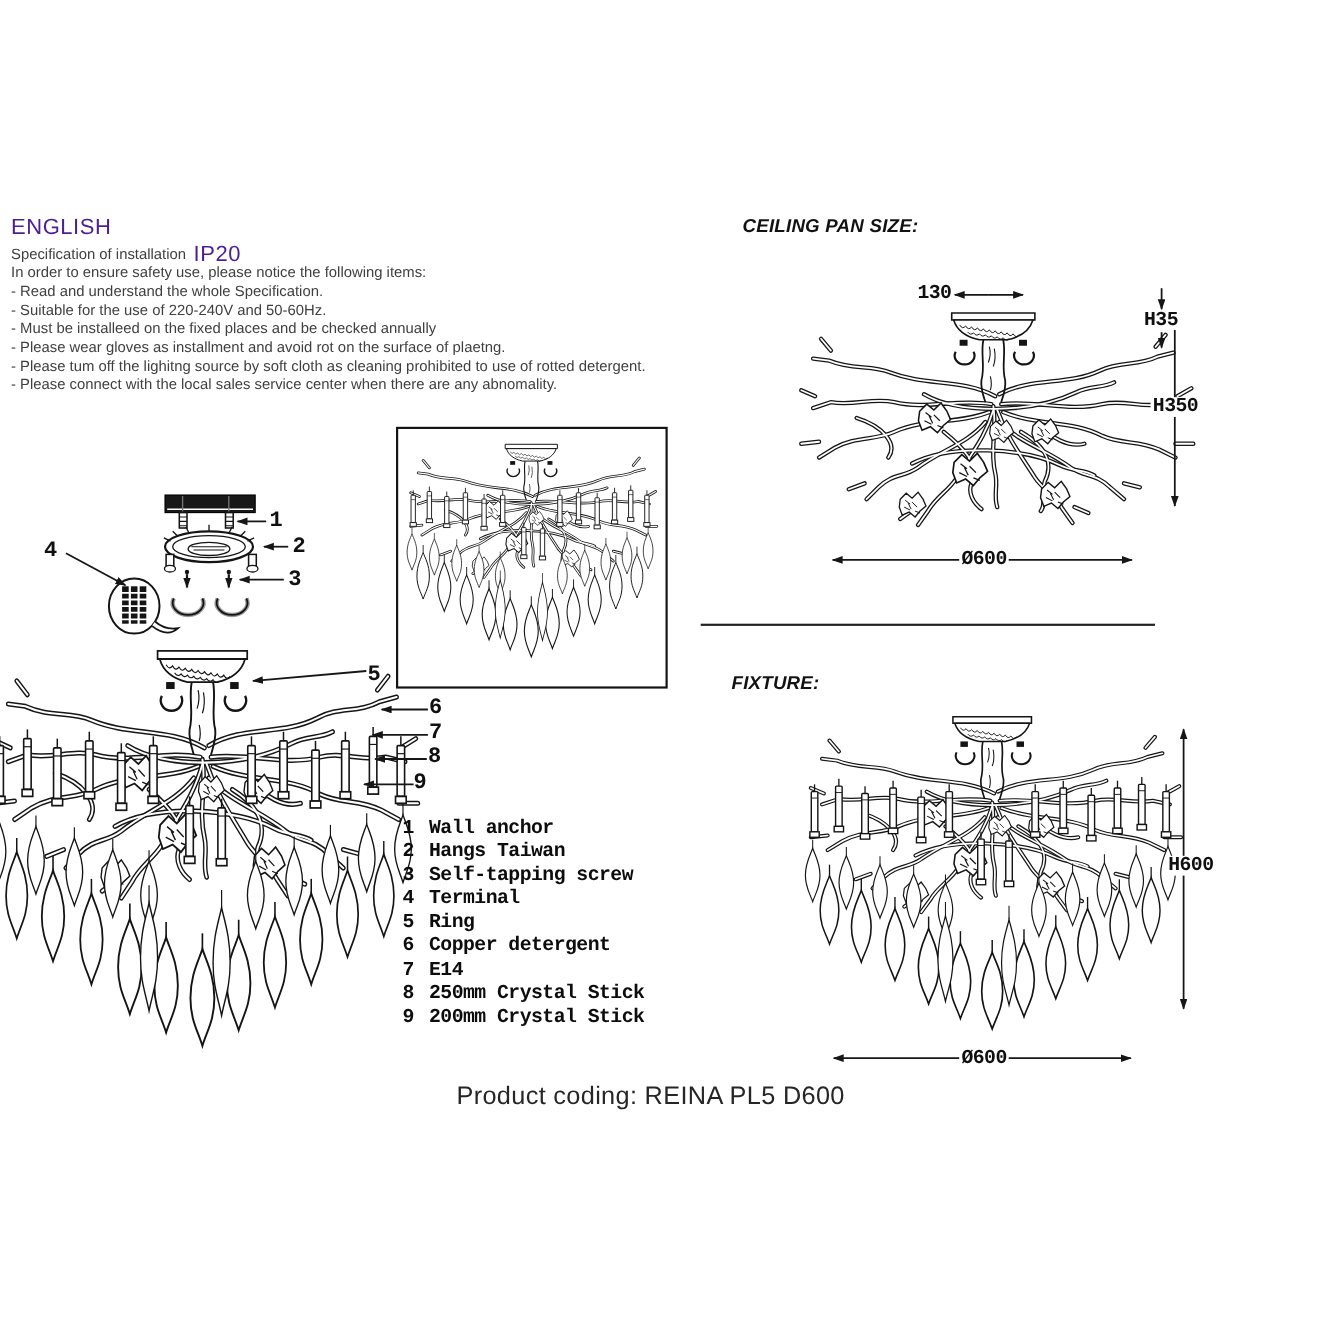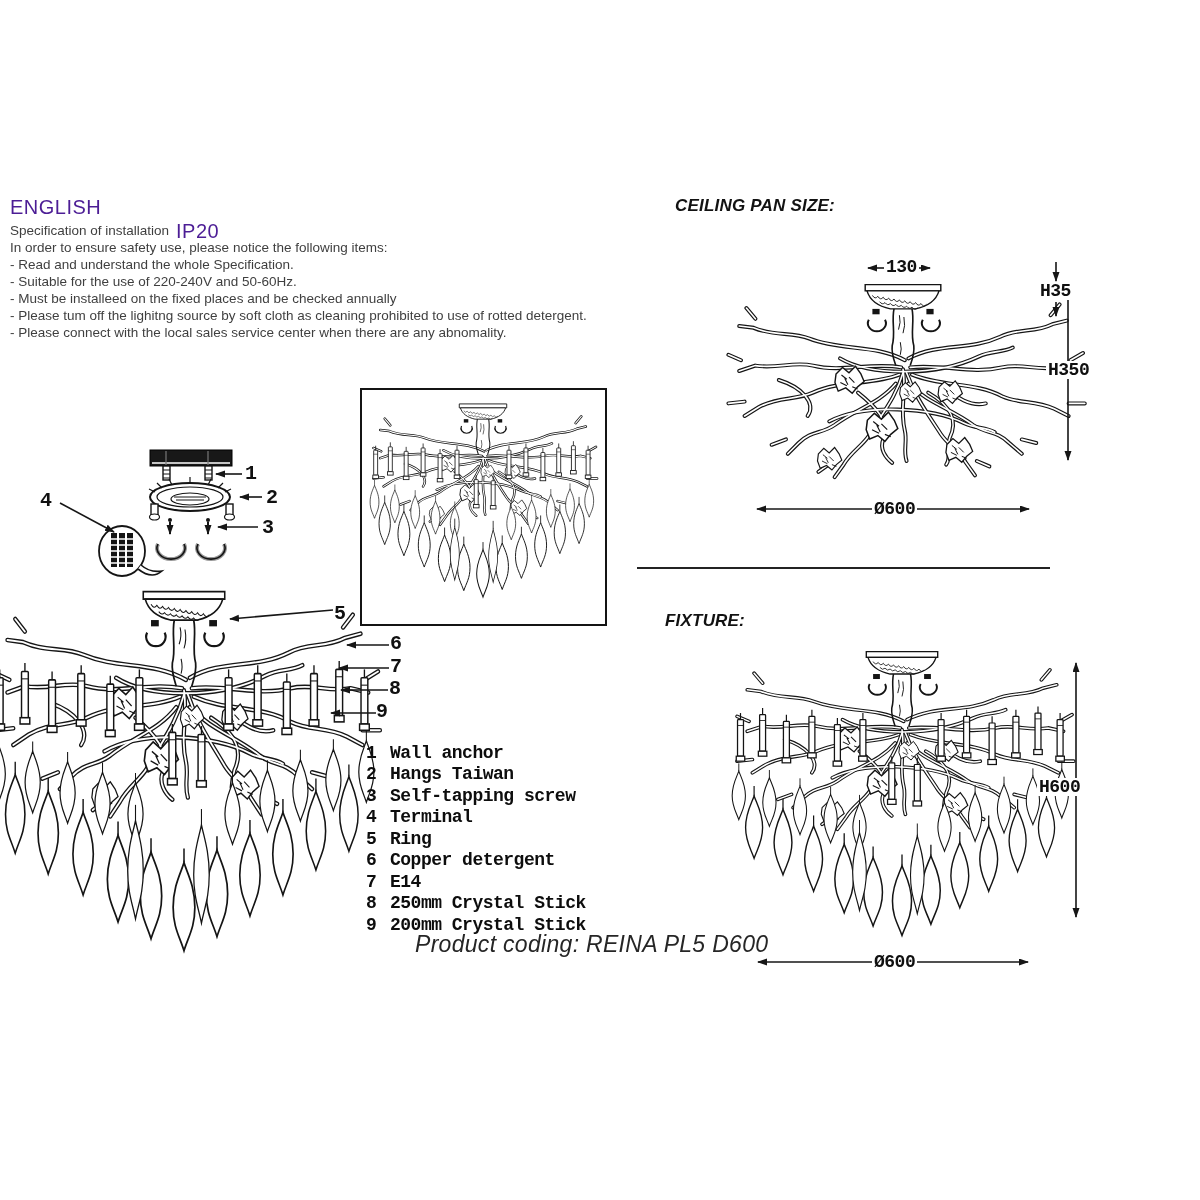--- a/index.html
+++ b/index.html
@@ -148,20 +148,21 @@
 
   <span class="abs lang" style="left:10px;top:196px;">ENGLISH</span>
   <span class="abs lang" style="left:176px;top:196px;margin-top:24px;">IP20</span>
 
   <div class="abs spec" style="left:10px;top:222px;">
     <div>Specification of installation</div>
     <div>In order to ensure safety use, please notice the following items:</div>
     <div>- Read and understand the whole Specification.</div>
     <div>- Suitable for the use of 220-240V and 50-60Hz.</div>
     <div>- Must be installeed on the fixed places and be checked annually</div>
+    <div>- Please wear gloves as installment and avoid rot on the surface of plaetng.</div>
     <div>- Please tum off the lighitng source by soft cloth as cleaning prohibited to use of rotted detergent.</div>
     <div>- Please connect with the local sales service center when there are any abnomality.</div>
   </div>
 
   <svg class="abs" style="left:0;top:430px;" width="300" height="165" viewBox="0 0 300 165">
 
     <rect x="150" y="20" width="82" height="16" fill="#181818" stroke="#000" stroke-width="1"></rect>
     <path d="M152,33 H230" stroke="#fff" stroke-width="1.4"></path>
     <path d="M166,21 V35 M208,21 V35" stroke="#777" stroke-width="1.2"></path>
 
@@ -286,34 +287,34 @@
     <path d="M199,18 H168" stroke="#161616" stroke-width="1.6" marker-end="url(#arr)"></path>
     <path d="M199,18 H230" stroke="#161616" stroke-width="1.6" marker-end="url(#arr)"></path>
 
     <path d="M356,12 V31" stroke="#161616" stroke-width="1.6" marker-end="url(#arr)"></path>
     <path d="M356,52 V66" stroke="#161616" stroke-width="1.6" marker-end="url(#arr)"></path>
 
     <path d="M368,36 V210" stroke="#161616" stroke-width="1.6" marker-start="url(#arr)" marker-end="url(#arr)"></path>
 
     <path d="M57,259 H329" stroke="#161616" stroke-width="1.6" marker-start="url(#arr)" marker-end="url(#arr)"></path>
   </svg>
-  <span class="abs dim" style="left:884px;top:258px;">130</span>
+  <span class="abs dim" style="left:832px;top:258px;">130</span>
   <span class="abs dim" style="left:1038px;top:282px;">H35</span>
   <span class="abs dim" style="left:1046px;top:361px;">H350</span>
   <span class="abs dim" style="left:872px;top:500px;">Ø600</span>
 
   <div class="abs divider" style="left:637px;top:567px;width:413px;height:2px;"></div>
 
   <span class="abs sec-title" style="left:665px;top:611px;">FIXTURE:</span>
 
   <svg class="abs" style="left:700px;top:630px;" width="420" height="345" viewBox="0 0 420 345">
     <use href="#chand-all" transform="translate(32,10) scale(0.85,0.83)"></use>
 
     <path d="M376,33 V287" stroke="#161616" stroke-width="1.6" marker-start="url(#arr)" marker-end="url(#arr)"></path>
 
     <path d="M58,332 H328" stroke="#161616" stroke-width="1.6" marker-start="url(#arr)" marker-end="url(#arr)"></path>
   </svg>
-  <span class="abs dim" style="left:1037px;top:778px;">H600</span>
+  <span class="abs dim" style="left:1060px;top:778px;">H600</span>
   <span class="abs dim" style="left:872px;top:953px;">Ø600</span>
 
-  <span class="abs product" style="left:415px;top:931px;font-style:italic;">Product coding: REINA PL5 D600</span>
+  <span class="abs product" style="left:415px;top:983px;">Product coding: REINA PL5 D600</span>
 
 </div>
 
 </body></html>

